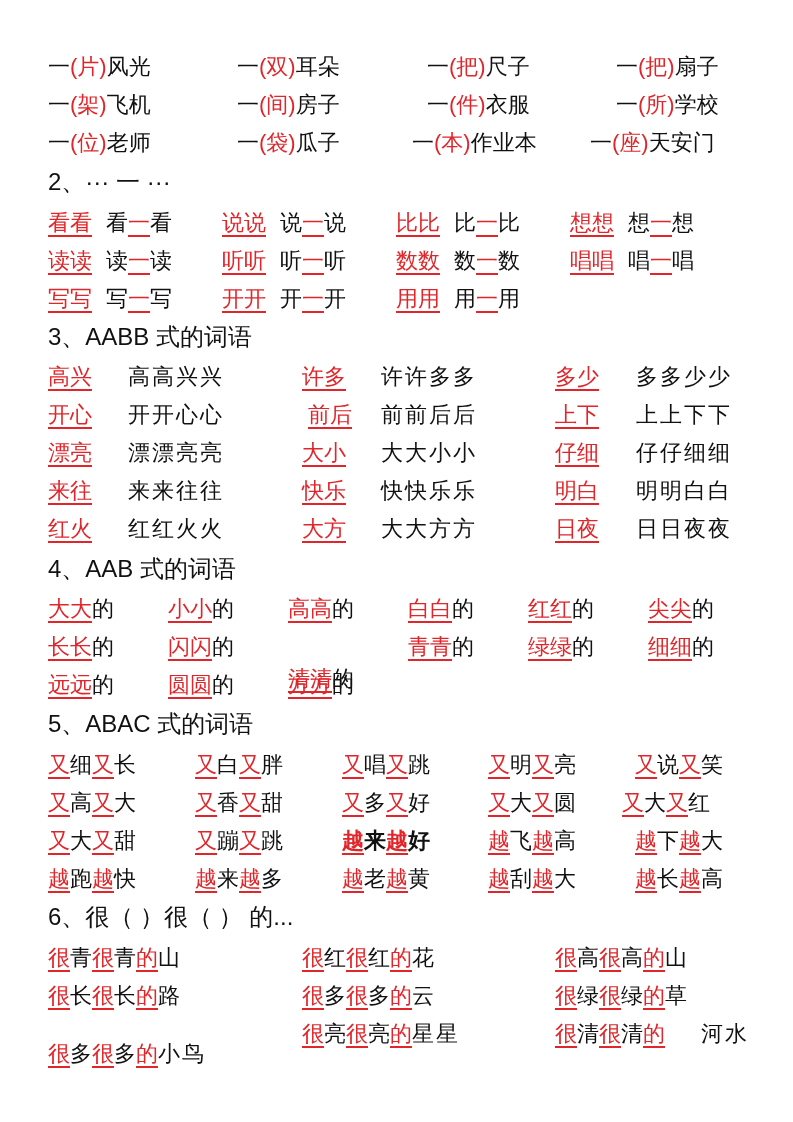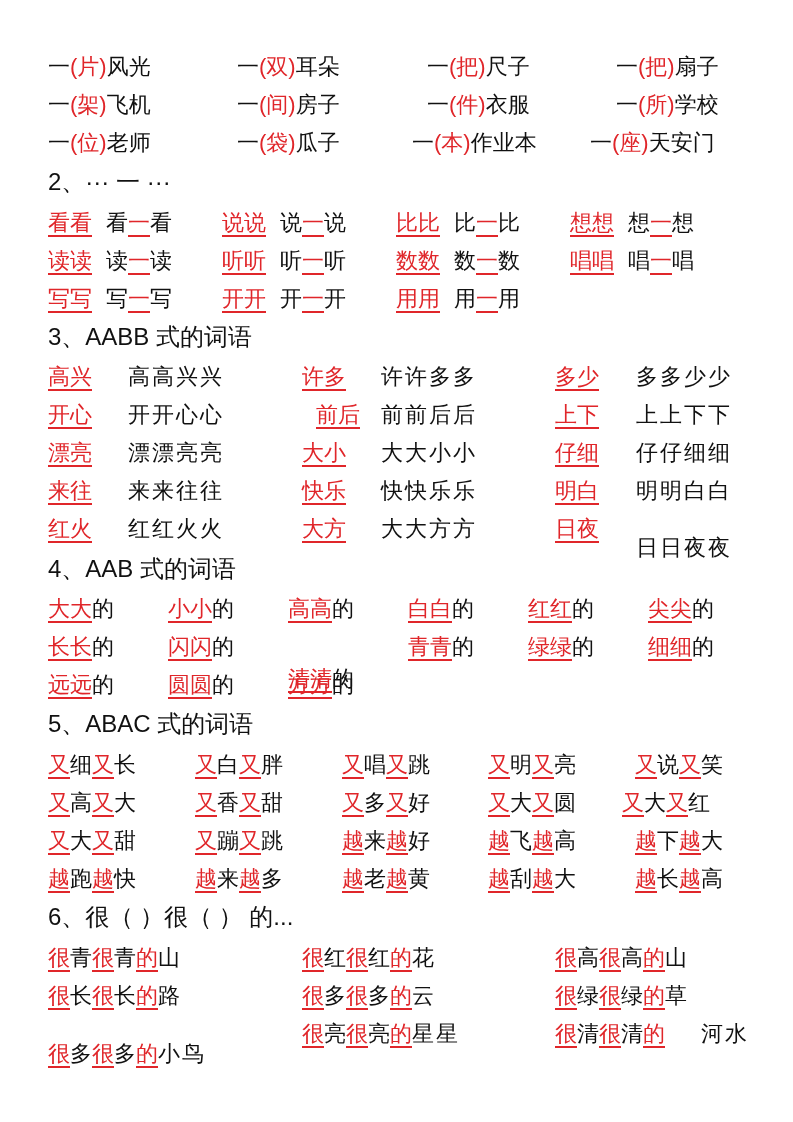--- a/index.html
+++ b/index.html
@@ -58,21 +58,21 @@
       <span class="cell ul" style="left: 48px;">高兴</span>
       <span class="cell" style="left: 128px; letter-spacing: 2px;">高高兴兴</span>
       <span class="cell ul" style="left: 302px;">许多</span>
       <span class="cell" style="left: 381px; letter-spacing: 2px;">许许多多</span>
       <span class="cell ul" style="left: 555px;">多少</span>
       <span class="cell" style="left: 636px; letter-spacing: 2px;">多多少少</span>
     </div>
     <div class="row" style="top: 397px;">
       <span class="cell ul" style="left: 48px;">开心</span>
       <span class="cell" style="left: 128px; letter-spacing: 2px;">开开心心</span>
-      <span class="cell ul" style="left: 316px;">前后</span>
+      <span class="cell ul" style="left: 308px;">前后</span>
       <span class="cell" style="left: 381px; letter-spacing: 2px;">前前后后</span>
       <span class="cell ul" style="left: 555px;">上下</span>
       <span class="cell" style="left: 636px; letter-spacing: 2px;">上上下下</span>
     </div>
     <div class="row" style="top: 435px;">
       <span class="cell ul" style="left: 48px;">漂亮</span>
       <span class="cell" style="left: 128px; letter-spacing: 2px;">漂漂亮亮</span>
       <span class="cell ul" style="left: 302px;">大小</span>
       <span class="cell" style="left: 381px; letter-spacing: 2px;">大大小小</span>
       <span class="cell ul" style="left: 555px;">仔细</span>
@@ -85,21 +85,21 @@
       <span class="cell" style="left: 381px; letter-spacing: 2px;">快快乐乐</span>
       <span class="cell ul" style="left: 555px;">明白</span>
       <span class="cell" style="left: 636px; letter-spacing: 2px;">明明白白</span>
     </div>
     <div class="row" style="top: 511px;">
       <span class="cell ul" style="left: 48px;">红火</span>
       <span class="cell" style="left: 128px; letter-spacing: 2px;">红红火火</span>
       <span class="cell ul" style="left: 302px;">大方</span>
       <span class="cell" style="left: 381px; letter-spacing: 2px;">大大方方</span>
       <span class="cell ul" style="left: 555px;">日夜</span>
-      <span class="cell" style="left: 636px; letter-spacing: 2px; margin-top: 19px;">日日夜夜</span>
+      <span class="cell" style="left: 636px; letter-spacing: 2px;">日日夜夜</span>
     </div>
     <div class="heading" style="top: 551px;">4、AAB 式的词语</div>
     <div class="row" style="top: 591px;">
       <span class="cell" style="left: 48px;"><span class="ul">大大</span><span>的</span></span>
       <span class="cell" style="left: 168px;"><span class="ul">小小</span><span>的</span></span>
       <span class="cell" style="left: 288px;"><span class="ul">高高</span><span>的</span></span>
       <span class="cell" style="left: 408px;"><span class="ul">白白</span><span>的</span></span>
       <span class="cell" style="left: 528px;"><span class="ul">红红</span><span>的</span></span>
       <span class="cell" style="left: 648px;"><span class="ul">尖尖</span><span>的</span></span>
     </div>
@@ -127,21 +127,21 @@
     <div class="row" style="top: 785px;">
       <span class="cell" style="left: 48px;"><span class="ul">又</span><span>高</span><span class="ul">又</span><span>大</span></span>
       <span class="cell" style="left: 195px;"><span class="ul">又</span><span>香</span><span class="ul">又</span><span>甜</span></span>
       <span class="cell" style="left: 342px;"><span class="ul">又</span><span>多</span><span class="ul">又</span><span>好</span></span>
       <span class="cell" style="left: 488px;"><span class="ul">又</span><span>大</span><span class="ul">又</span><span>圆</span></span>
       <span class="cell" style="left: 622px;"><span class="ul">又</span><span>大</span><span class="ul">又</span><span>红</span></span>
     </div>
     <div class="row" style="top: 823px;">
       <span class="cell" style="left: 48px;"><span class="ul">又</span><span>大</span><span class="ul">又</span><span>甜</span></span>
       <span class="cell" style="left: 195px;"><span class="ul">又</span><span>蹦</span><span class="ul">又</span><span>跳</span></span>
-      <span class="cell" style="left: 342px;"><span class="ul">越</span><span>来</span><span class="ul">越</span><span>好</span></span>
+      <span class="cell" style="left: 342px; font-weight: bold;"><span class="ul">越</span><span>来</span><span class="ul">越</span><span>好</span></span>
       <span class="cell" style="left: 488px;"><span class="ul">越</span><span>飞</span><span class="ul">越</span><span>高</span></span>
       <span class="cell" style="left: 635px;"><span class="ul">越</span><span>下</span><span class="ul">越</span><span>大</span></span>
     </div>
     <div class="row" style="top: 861px;">
       <span class="cell" style="left: 48px;"><span class="ul">越</span><span>跑</span><span class="ul">越</span><span>快</span></span>
       <span class="cell" style="left: 195px;"><span class="ul">越</span><span>来</span><span class="ul">越</span><span>多</span></span>
       <span class="cell" style="left: 342px;"><span class="ul">越</span><span>老</span><span class="ul">越</span><span>黄</span></span>
       <span class="cell" style="left: 488px;"><span class="ul">越</span><span>刮</span><span class="ul">越</span><span>大</span></span>
       <span class="cell" style="left: 635px;"><span class="ul">越</span><span>长</span><span class="ul">越</span><span>高</span></span>
     </div>

